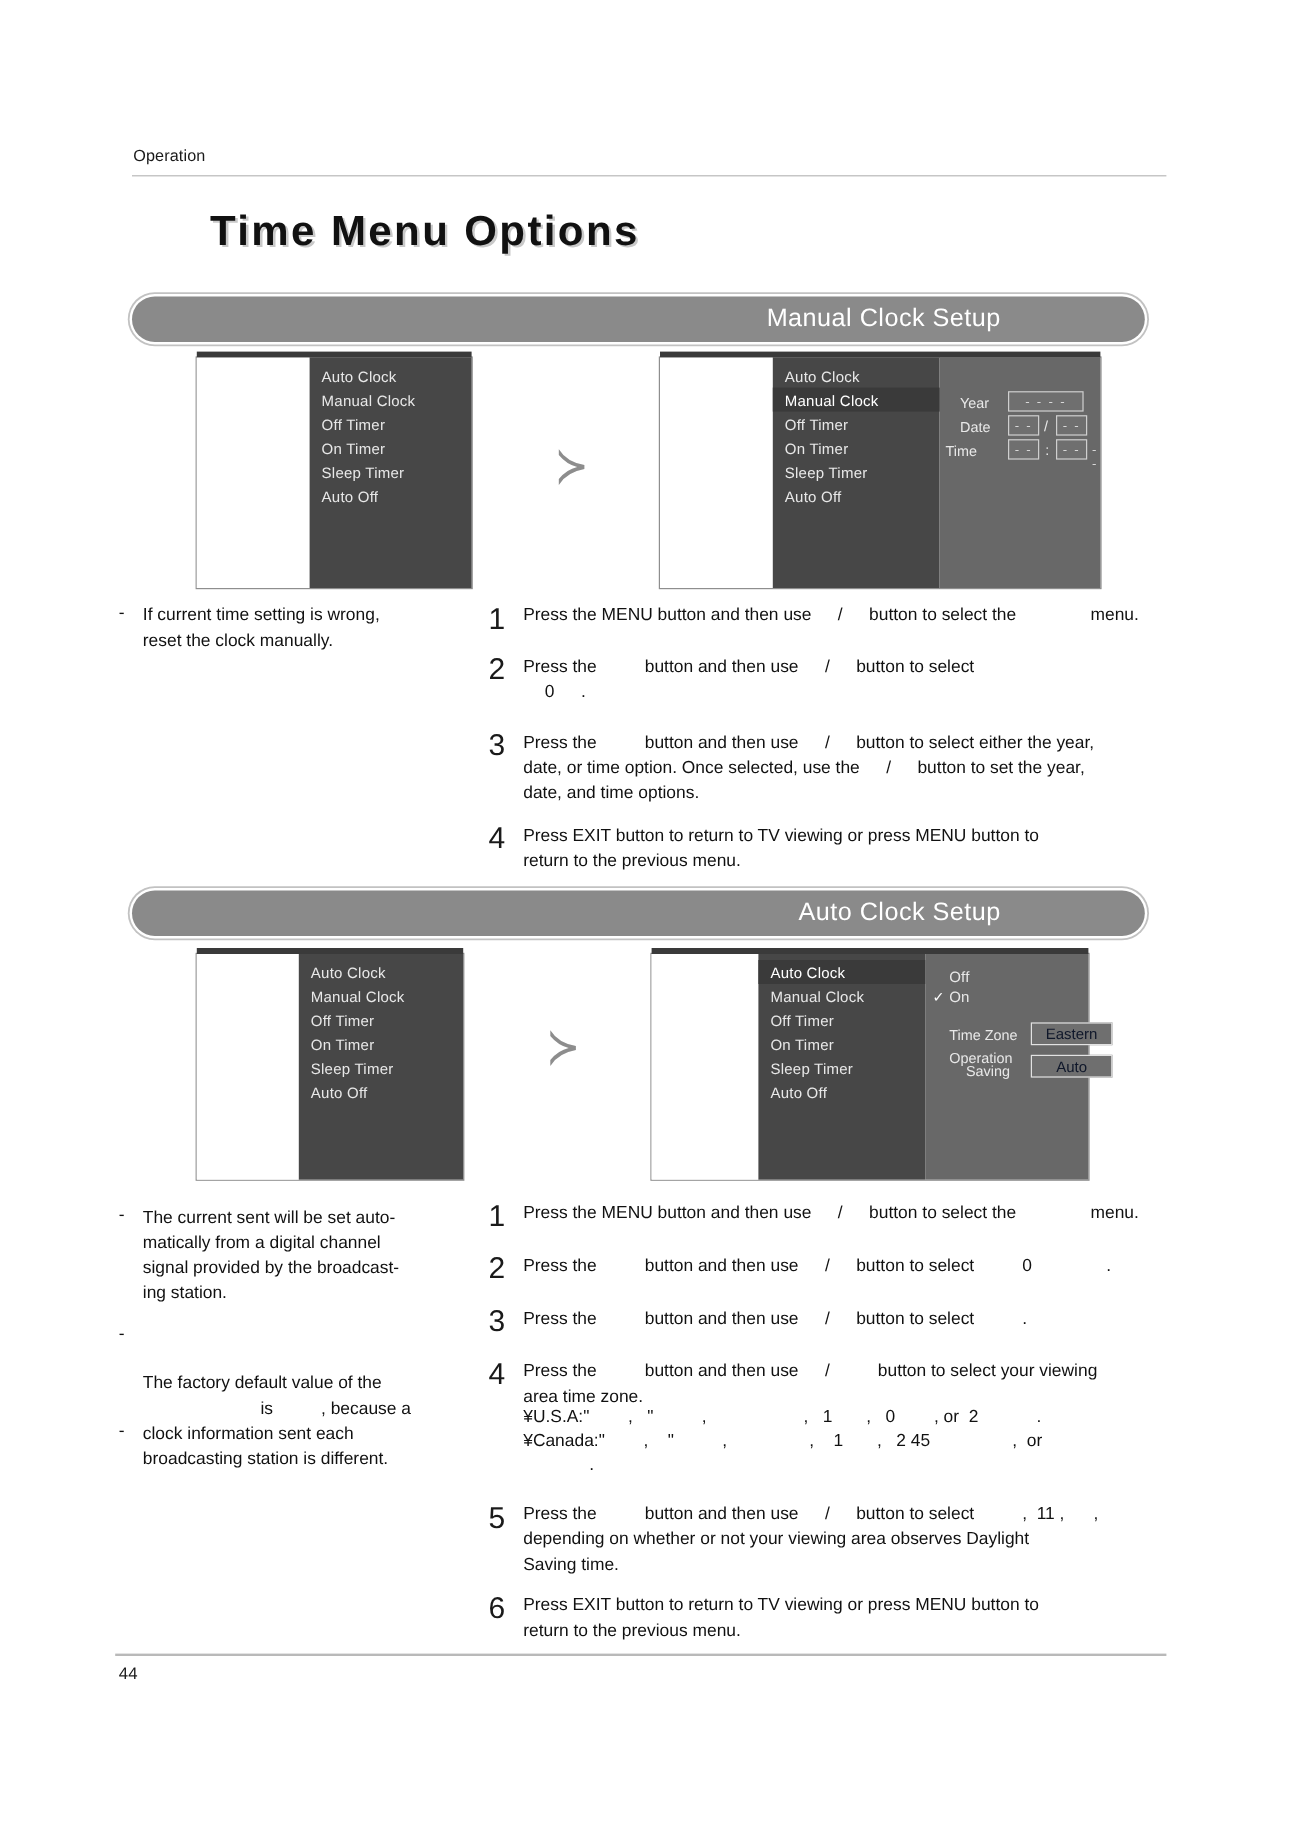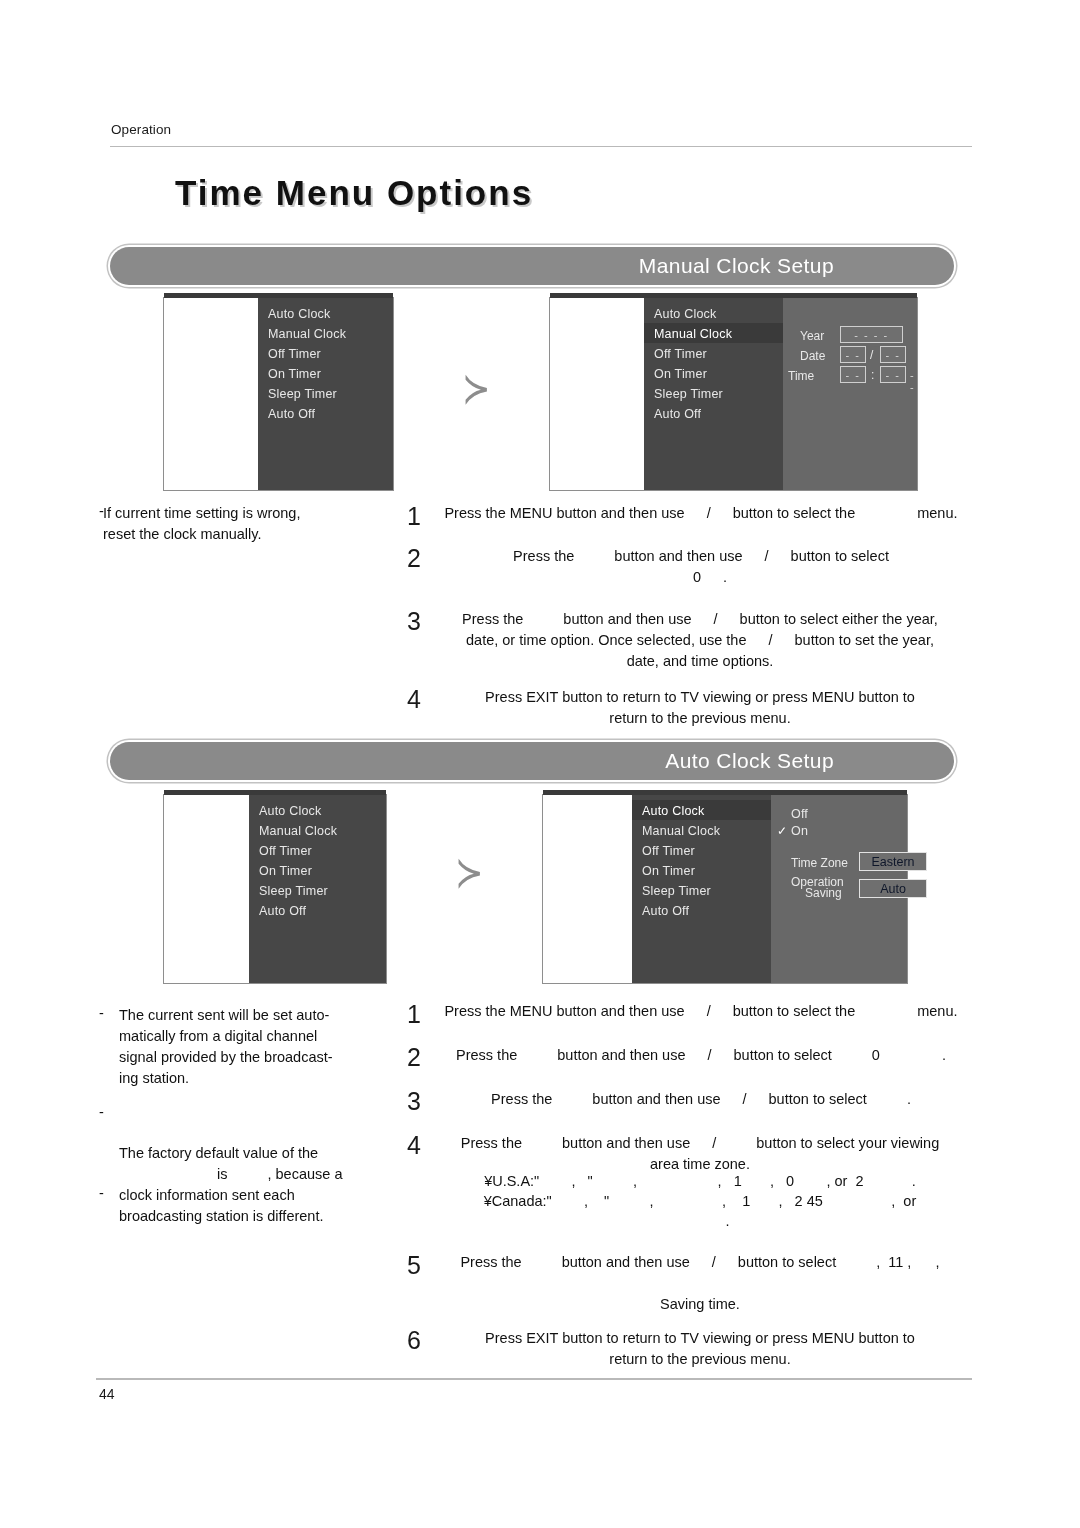--- a/index.html
+++ b/index.html
@@ -192,21 +192,21 @@
     color: #1a1a1a;
     font-family: "Liberation Sans", sans-serif;
   }
   .step-body {
     position: absolute;
     font-size: 14.5px;
     line-height: 21px;
     color: #111111;
     text-align: justify;
   }
-  .step-body.nojust { text-align: center; }
+  .step-body.nojust { text-align: left; }
 
   .gap { display: inline-block; }
   .gap-sm { width: 22px; }
   .gap-md { width: 40px; }
   .gap-lg { width: 62px; }
 
   
   .foot-rule {
     position: absolute;
     left: 96px;
@@ -275,21 +275,21 @@
     <div class="fld-box" style="left:330px; top:48px; width:26px; height:17px;">- -</div>
 
     <div class="fld-label" style="left:238px; top:71px;">Time</div>
     <div class="fld-box" style="left:290px; top:68px; width:26px; height:17px;">- -</div>
     <div class="fld-sep" style="left:321px; top:70px;">:</div>
     <div class="fld-box" style="left:330px; top:68px; width:26px; height:17px;">- -</div>
     <div class="fld-dashes" style="left:360px; top:71px;">- -</div>
   </div>
 
   <div class="note-dash" style="left:99px; top:503px;">-</div>
-  <div class="note" style="left:103px; top:503px;">
+  <div class="note" style="left:119px; top:503px;">
     <span>If  current  time  setting  is  wrong,</span><br>
     <span>reset the clock manually.</span>
   </div>
 
   <div class="step-num" style="left:407px; top:502px;">1</div>
   <div class="step-body nojust" style="left:436px; top:503px; width:530px;">
     <span>Press the MENU button and then use</span><span class="gap gap-sm"></span><span>/</span><span class="gap gap-sm"></span><span>button to select the</span><span class="gap gap-lg"></span><span>menu.</span>
   </div>
 
   <div class="step-num" style="left:407px; top:544px;">2</div>
@@ -397,21 +397,21 @@
 
   <div class="step-body nojust" style="left:436px; top:1171px; width:528px; line-height:20px;">
     <span>¥U.S.A:</span><span style="white-space:pre;">"        ,   "          ,                    ,   1       ,   0        , or  2            .</span><br>
     <span>¥Canada:</span><span style="white-space:pre;">"        ,    "          ,                 ,    1       ,   2 45                 ,  or</span><br>
     <span class="gap" style="width:55px;"></span><span>.</span>
   </div>
 
   <div class="step-num" style="left:407px; top:1251px;">5</div>
   <div class="step-body nojust" style="left:436px; top:1252px; width:528px;">
     <span>Press the</span><span class="gap gap-md"></span><span>button and then use</span><span class="gap gap-sm"></span><span>/</span><span class="gap gap-sm"></span><span>button to select</span><span class="gap gap-md"></span><span style="white-space:pre;">,  11 ,      ,</span><br>
-    <br>
+    <span>depending  on  whether  or  not  your  viewing  area  observes  Daylight</span><br>
     <span>Saving time.</span>
   </div>
 
   <div class="step-num" style="left:407px; top:1326px;">6</div>
   <div class="step-body nojust" style="left:436px; top:1328px; width:528px;">
     <span>Press EXIT button to return to TV viewing or press MENU button to</span><br>
     <span>return to the previous menu.</span>
   </div>
 
   <div class="foot-rule"></div>

